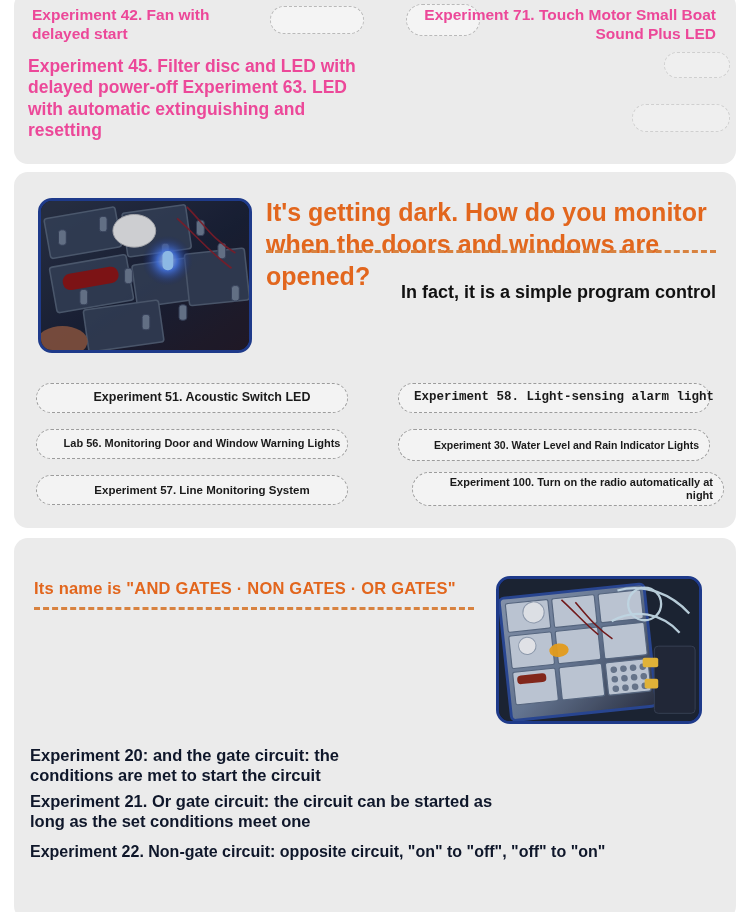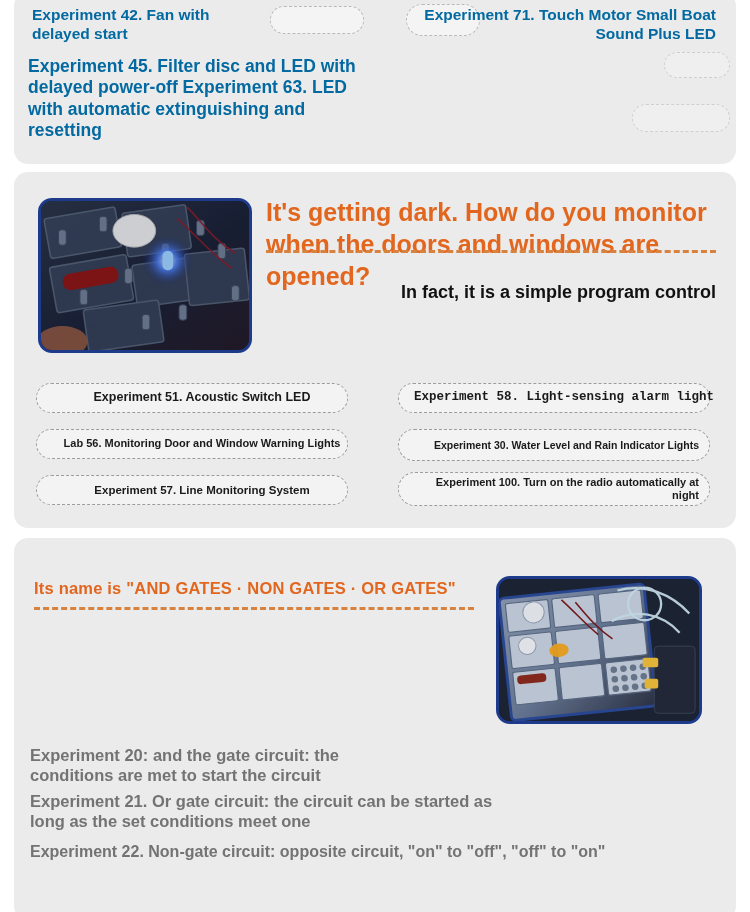--- a/index.html
+++ b/index.html
@@ -38,21 +38,21 @@
     border: 1px dashed #b9b9b9;
     border-radius: 999px;
     background: #f4f4f4;
     box-sizing: border-box;
   }
 
   
   .hdr-text {
     position: absolute;
     font-weight: bold;
-    color: #0369a1;
+    color: #ec4899;
     line-height: 1.22;
     white-space: pre-line;
   }
 
   
   #exp42 { left: 32px;  top: 6px;   width: 250px; font-size: 15.5px; }
   #exp45 { left: 28px;  top: 56px;  width: 330px; font-size: 17.5px; }
   #exp71 { left: 404px; top: 6px;   width: 312px; font-size: 15.5px; text-align: right; }
   #exp86 { left: 414px; top: 58px;  width: 300px; font-size: 17.5px; }
 
@@ -127,32 +127,32 @@
   #p51 { left: 36px; top: 383px; width: 312px; height: 30px; }
   #p56 { left: 36px; top: 429px; width: 312px; height: 30px; }
   #p57 { left: 36px; top: 475px; width: 312px; height: 30px; }
   #p51 span { font-size: 12.5px; }
   #p56 span { font-size: 11px; }
   #p57 span { font-size: 11.5px; }
 
   
   #p58  { left: 398px; top: 383px; width: 312px; height: 30px; font-family: Liberation Mono, monospace; }
   #p61  { left: 398px; top: 429px; width: 312px; height: 32px; }
-  #p100 { left: 398px; top: 472px; width: 312px; height: 34px; }
+  #p100 { left: 412px; top: 472px; width: 312px; height: 34px; }
   #p58 span  { font-size: 12.5px; }
   #p61 span  { font-size: 10.5px; }
   #p100 span { font-size: 11px; }
 
   
   .logic-row { position: absolute; }
   .logic-row .rtext {
     position: absolute;
     left: 0; top: 0;
     font-weight: bold;
-    color: #737373;
+    color: #0f172a;
     line-height: 1.24;
     white-space: pre-line;
   }
   #row20 { left: 30px; top: 745px; width: 690px; }
   #row21 { left: 30px; top: 791px; width: 690px; }
   #row22 { left: 30px; top: 842px; width: 690px; }
   #row20 .rtext { font-size: 16.5px; width: 400px; }
   #row21 .rtext { font-size: 16.5px; width: 560px; }
   #row22 .rtext { font-size: 16px; width: 640px; }
 

